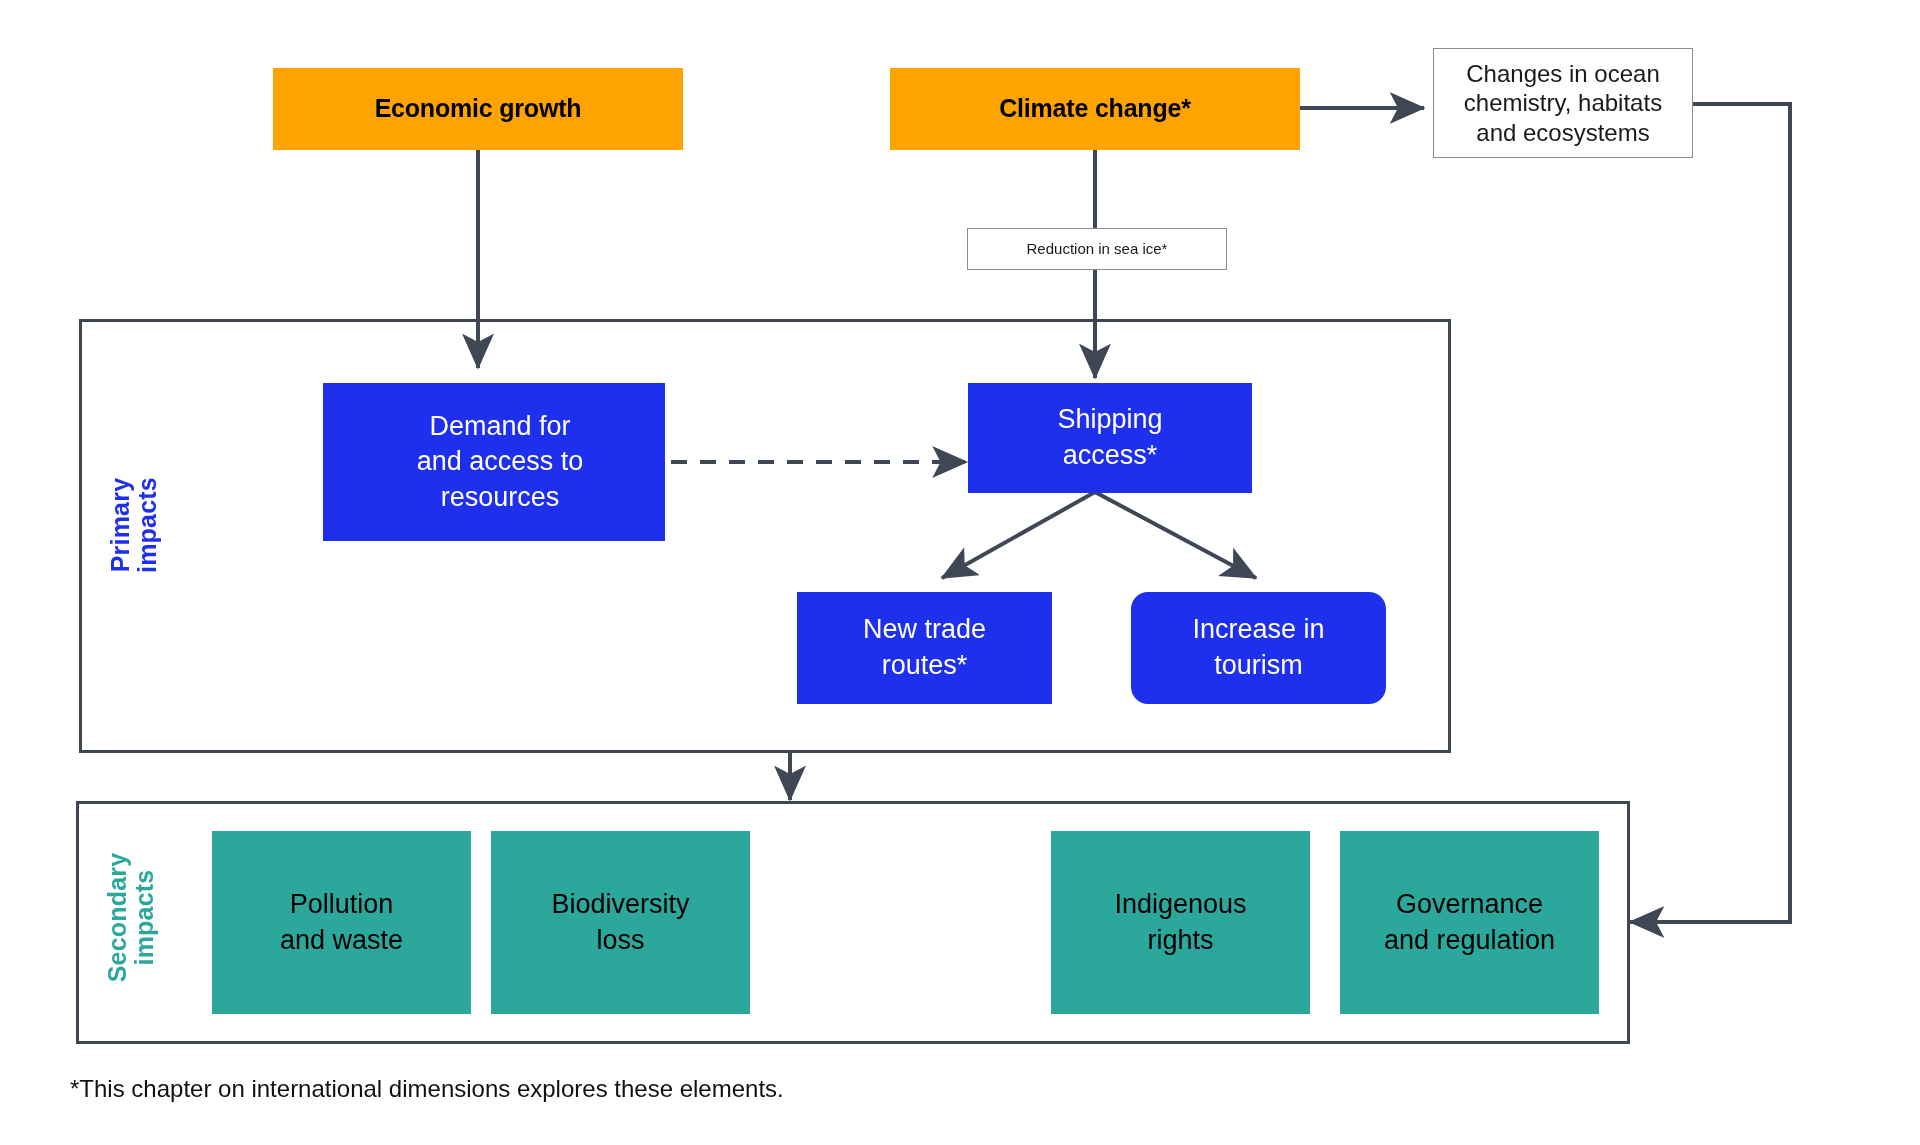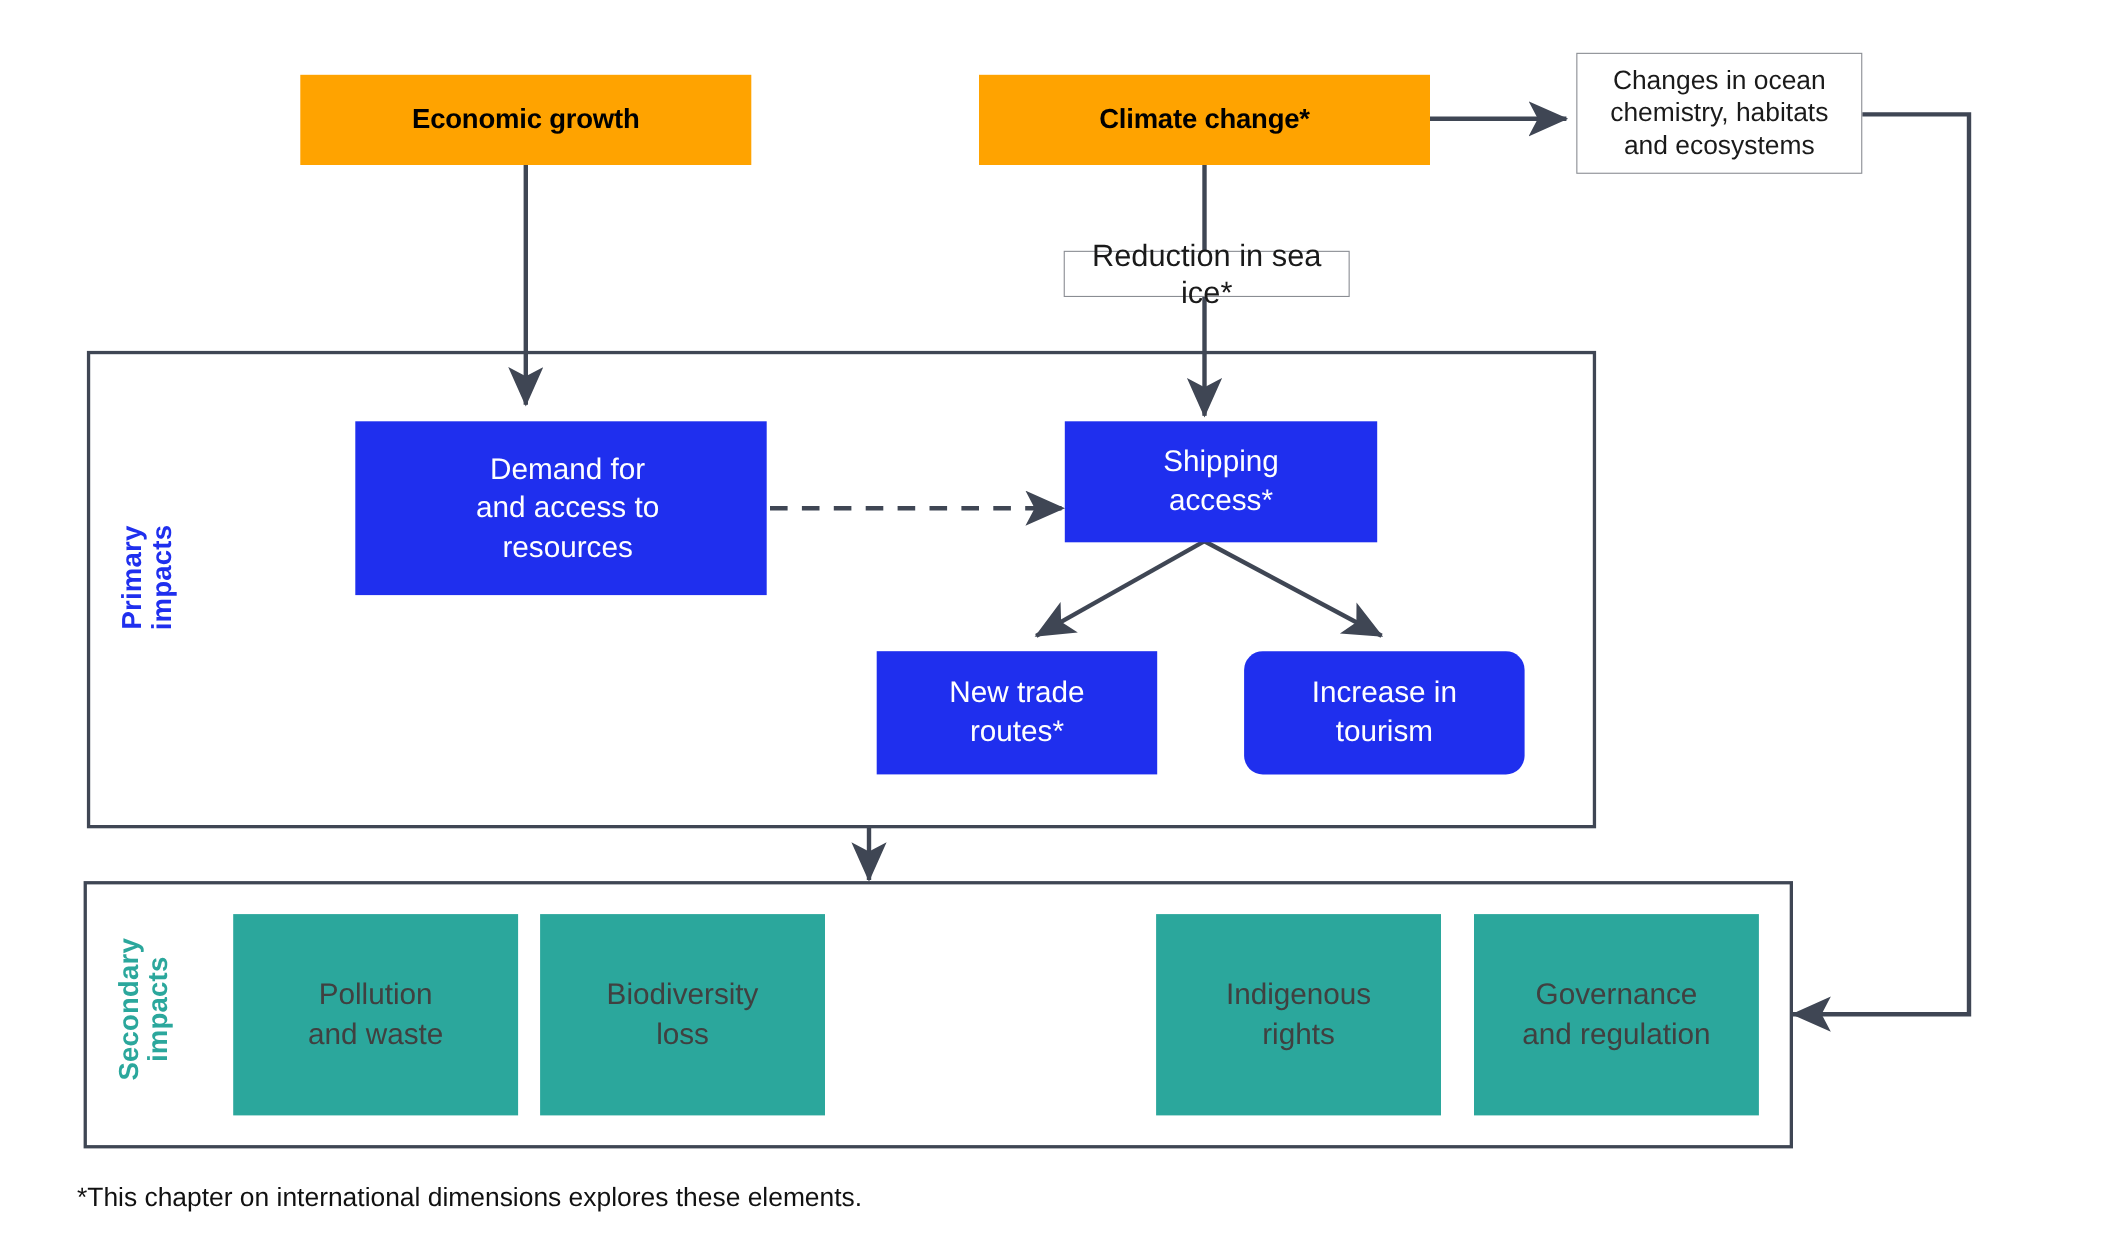--- a/index.html
+++ b/index.html
@@ -46,39 +46,39 @@
     font-weight: bold;
     font-size: 25px;
     letter-spacing: -0.2px;
   }
 
   
   .plain {
     background: #ffffff;
     border: 1.5px solid #8a8d93;
     color: #1a1a1a;
-    font-size: 28px;
+    font-size: 15px;
   }
   .plain.small {
     font-size: 24px;
     line-height: 1.22;
   }
 
   
   .primary-node {
     background: #1f2fee;
     color: #ffffff;
     font-size: 27px;
     line-height: 1.32;
   }
 
   
   .secondary-node {
     background: #2ba79c;
-    color: #404040;
+    color: #000000;
     font-size: 27px;
     line-height: 1.3;
   }
 
   
   .group-frame {
     position: absolute;
     box-sizing: border-box;
     background: transparent;
     border: 3px solid #3f4654;
@@ -162,21 +162,21 @@
   <div class="node driver" style="left: 273px; top: 68px; width: 410px; height: 82px; background: rgb(255, 163, 0);">Economic growth</div>
 
   <div class="node driver" style="left: 890px; top: 68px; width: 410px; height: 82px; background: rgb(255, 163, 0);">Climate change*</div>
 
   <div class="node plain small" style="left: 1433px; top: 48px; width: 260px; height: 110px; border-color: rgb(138, 141, 147);">Changes in ocean
 chemistry, habitats
 and ecosystems</div>
 
   <div class="node plain" style="left: 967px; top: 228px; width: 260px; height: 42px; border-color: rgb(138, 141, 147);">Reduction in sea ice*</div>
 
-  <div class="node primary-node" style="left: 323px; top: 383px; width: 374px; height: 158px; background: rgb(31, 47, 238); padding-left: 12px;">Demand for
+  <div class="node primary-node" style="left: 323px; top: 383px; width: 342px; height: 158px; background: rgb(31, 47, 238); padding-left: 12px;">Demand for
 and access to
 resources</div>
 
   <div class="node primary-node" style="left: 968px; top: 383px; width: 284px; height: 110px; background: rgb(31, 47, 238);">Shipping
 access*</div>
 
   <div class="node primary-node" style="left: 797px; top: 592px; width: 255px; height: 112px; background: rgb(31, 47, 238);">New trade
 routes*</div>
 
   <div class="node primary-node" style="left: 1131px; top: 592px; width: 255px; height: 112px; background: rgb(31, 47, 238); border-radius: 17px;">Increase in

